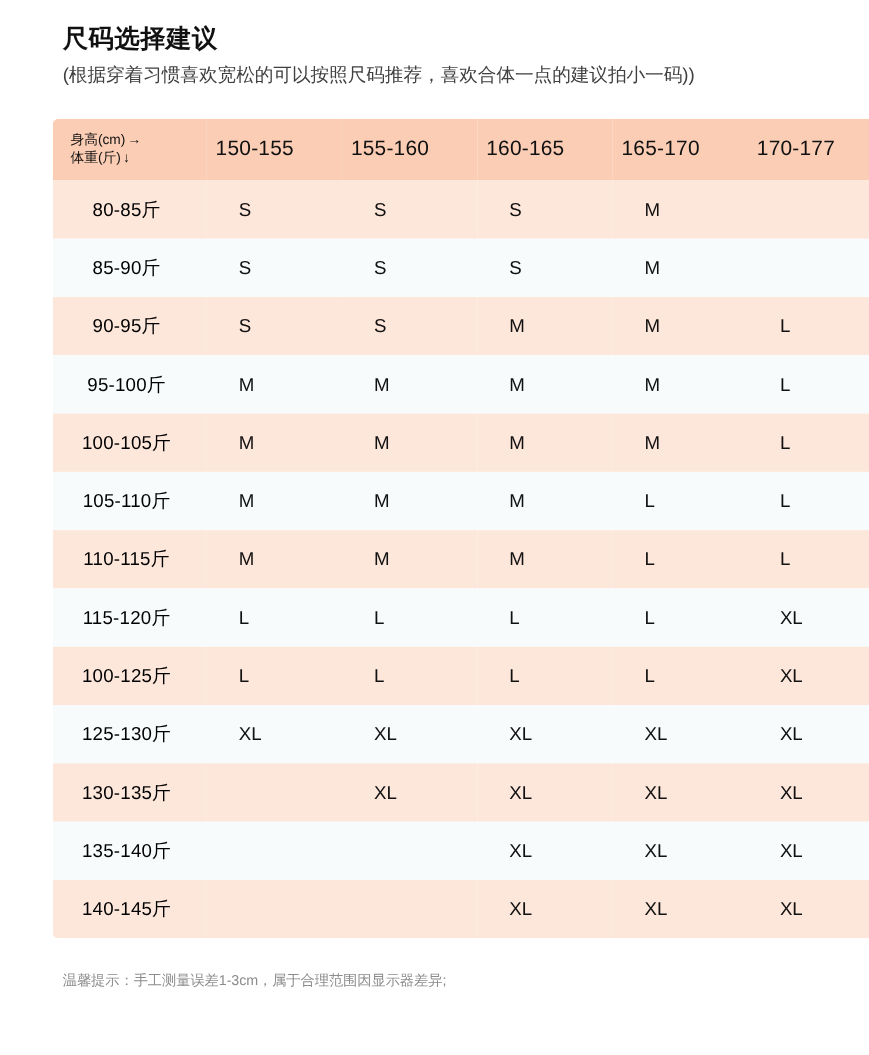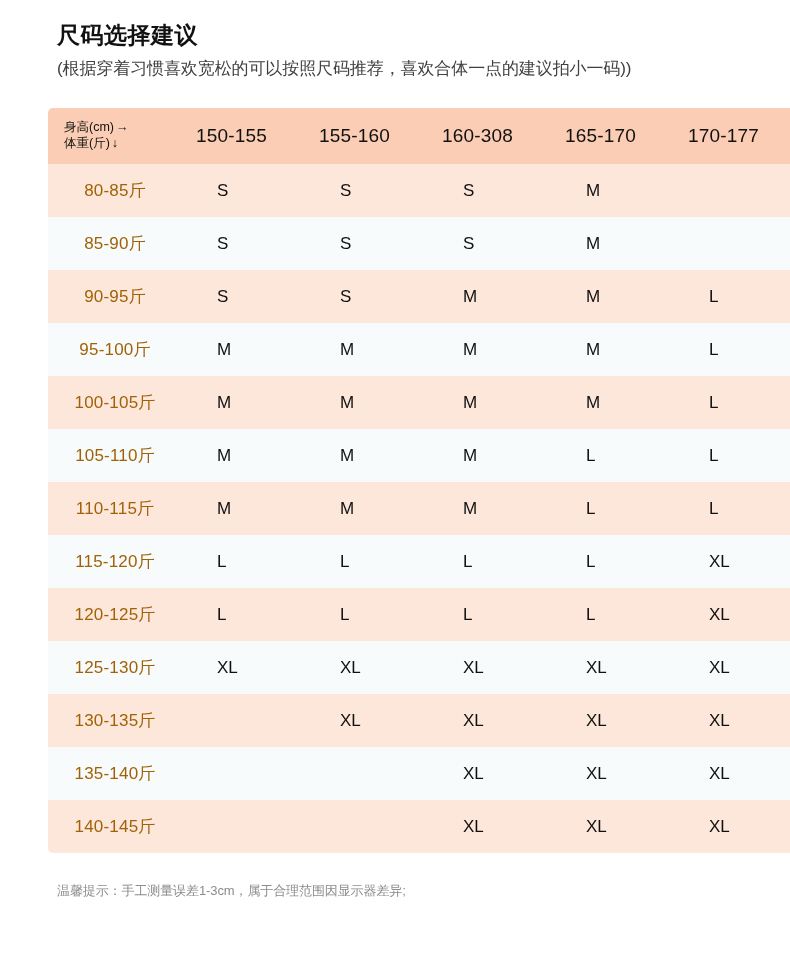--- a/index.html
+++ b/index.html
@@ -113,21 +113,21 @@
   .size-table tbody tr.row-light { background: #f7fbfc; }
 
   .size-table tbody td {
     height: 53px;
     vertical-align: middle;
   }
   td.weight-cell {
     width: 124px;
     text-align: center;
     font-size: 17px;
-    color: #a16207;
+    color: #000000;
     letter-spacing: 0.2px;
     padding-right: 6px;
     box-sizing: border-box;
   }
   td.size-cell {
     width: 115px;
     text-align: left;
     padding-left: 29px;
     font-size: 17px;
     color: #111111;
@@ -166,21 +166,21 @@
         <th class="corner-cell">
           <span class="corner-line">
             <span>身高(cm)</span><span class="arrow">→</span>
           </span>
           <span class="corner-line">
             <span>体重(斤)</span><span class="arrow">↓</span>
           </span>
         </th>
         <th class="height-col">150-155</th>
         <th class="height-col">155-160</th>
-        <th class="height-col">160-308</th>
+        <th class="height-col">160-165</th>
         <th class="height-col">165-170</th>
         <th class="height-col">170-177</th>
       </tr>
     </thead>
     <tbody id="table-body">
         <tr class="row-pink">
           <td class="weight-cell">80-85斤</td>
           <td class="size-cell">S</td>
           <td class="size-cell">S</td>
           <td class="size-cell">S</td>
@@ -237,21 +237,21 @@
         </tr>
         <tr class="row-light">
           <td class="weight-cell">115-120斤</td>
           <td class="size-cell">L</td>
           <td class="size-cell">L</td>
           <td class="size-cell">L</td>
           <td class="size-cell">L</td>
           <td class="size-cell">XL</td>
         </tr>
         <tr class="row-pink">
-          <td class="weight-cell">120-125斤</td>
+          <td class="weight-cell">100-125斤</td>
           <td class="size-cell">L</td>
           <td class="size-cell">L</td>
           <td class="size-cell">L</td>
           <td class="size-cell">L</td>
           <td class="size-cell">XL</td>
         </tr>
         <tr class="row-light">
           <td class="weight-cell">125-130斤</td>
           <td class="size-cell">XL</td>
           <td class="size-cell">XL</td>

